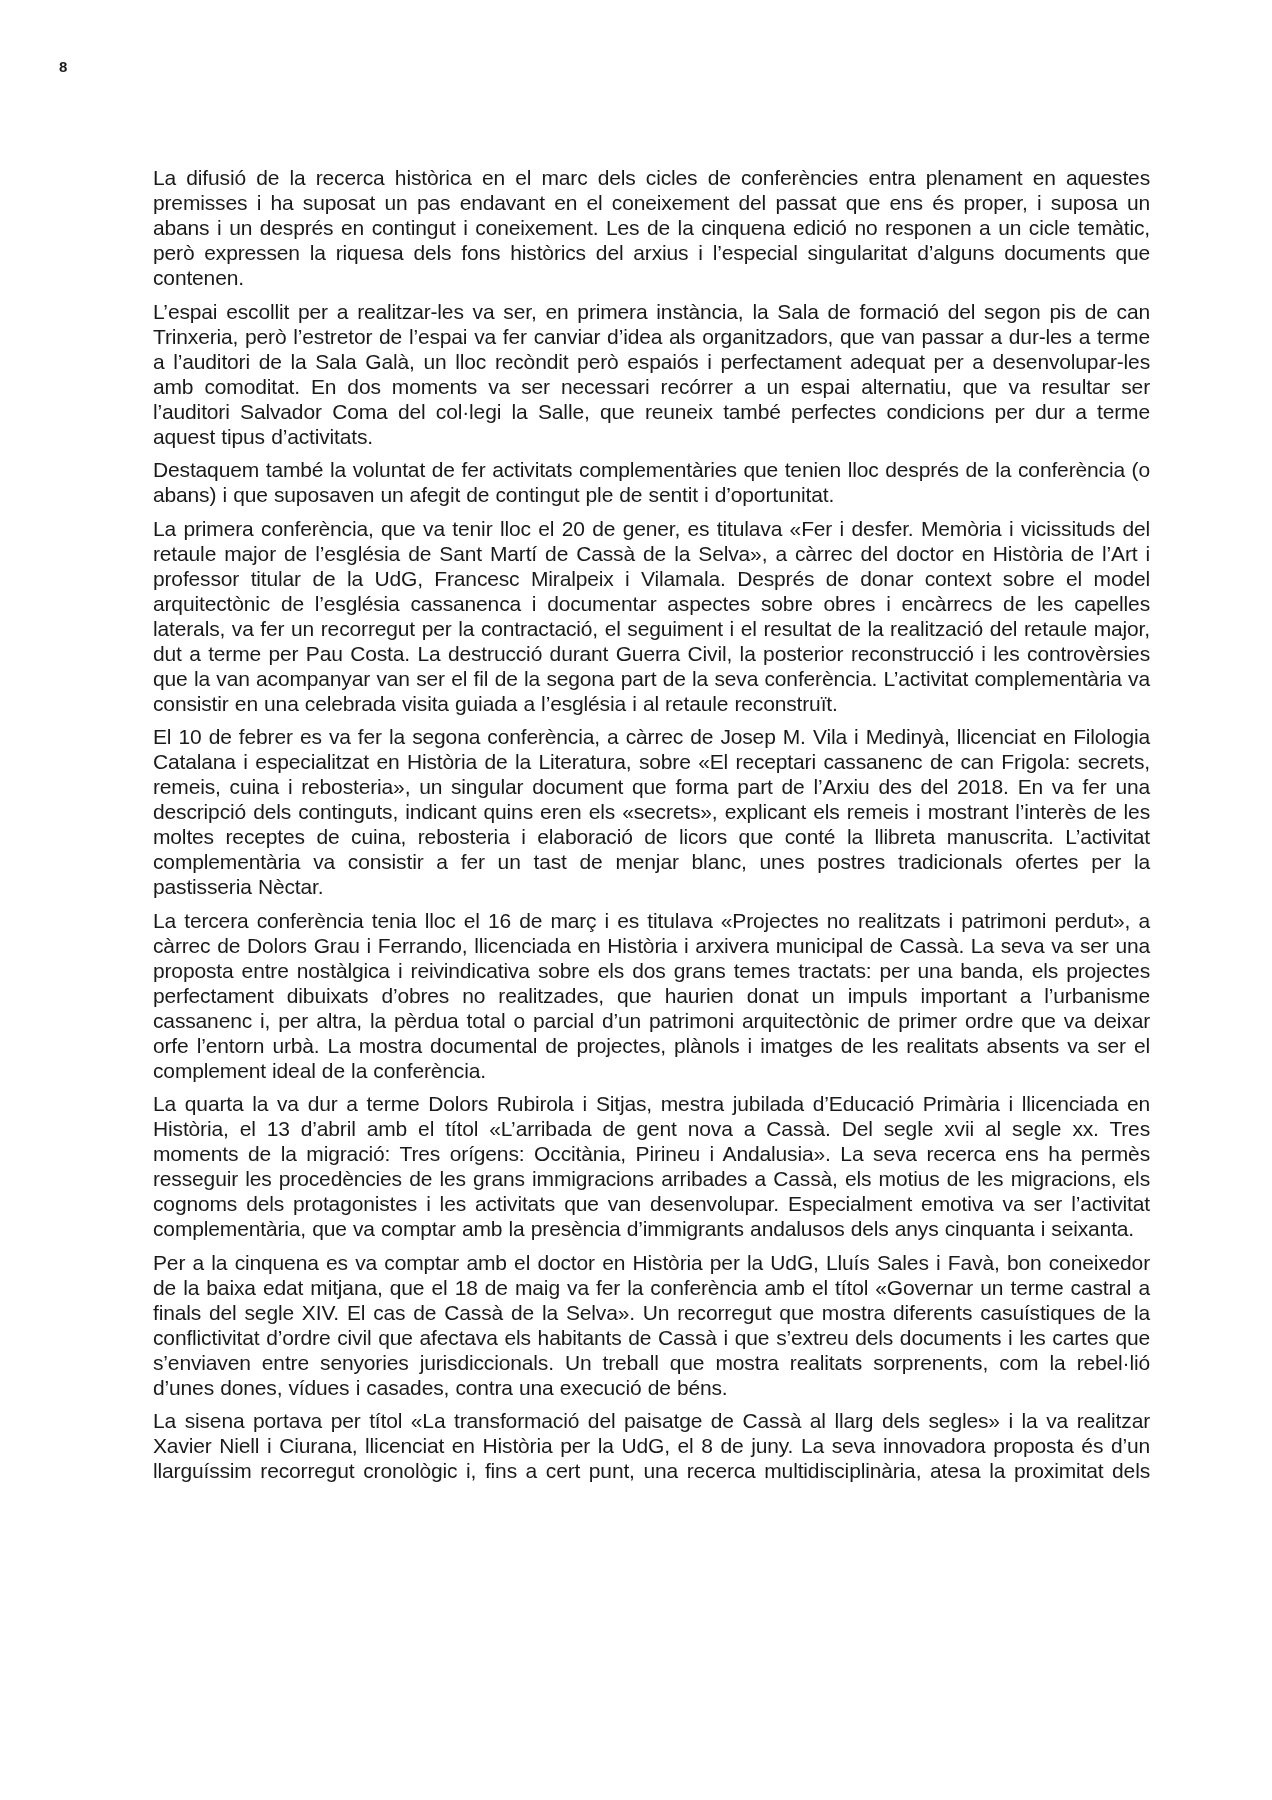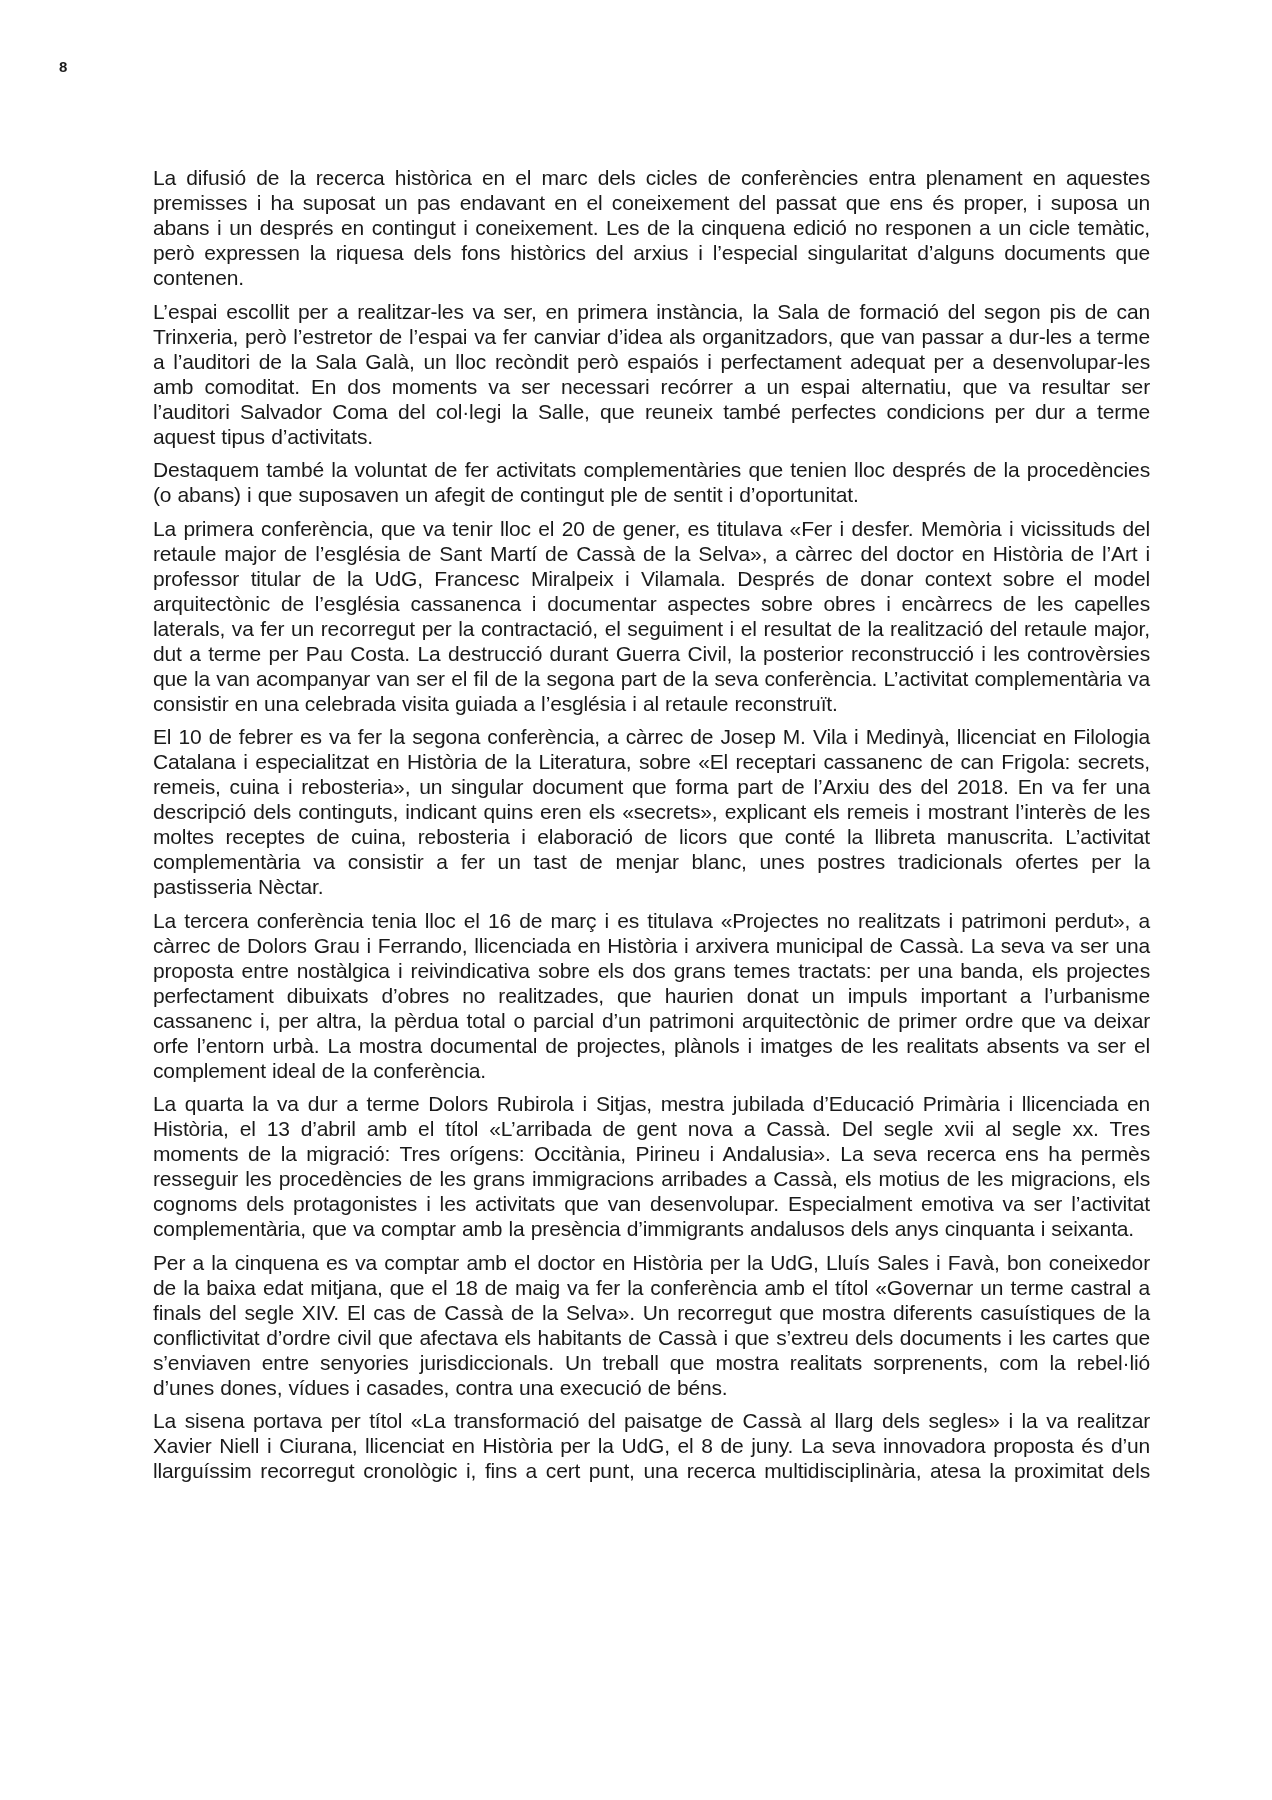--- a/index.html
+++ b/index.html
@@ -39,20 +39,20 @@
     }
   </style>
 </head>
 <body>
 
 <div class="page-number">8</div>
 
 <div class="body-text">
   <p>La difusió de la recerca històrica en el marc dels cicles de conferències entra plenament en aquestes premisses i ha suposat un pas endavant en el coneixement del passat que ens és proper, i suposa un abans i un després en contingut i coneixement. Les de la cinquena edició no responen a un cicle temàtic, però expressen la riquesa dels fons històrics del arxius i l’especial singularitat d’alguns documents que contenen.</p>
   <p>L’espai escollit per a realitzar-les va ser, en primera instància, la Sala de formació del segon pis de can Trinxeria, però l’estretor de l’espai va fer canviar d’idea als organitzadors, que van passar a dur-les a terme a l’auditori de la Sala Galà, un lloc recòndit però espaiós i perfectament adequat per a desenvolupar-les amb comoditat. En dos moments va ser necessari recórrer a un espai alternatiu, que va resultar ser l’auditori Salvador Coma del col·legi la Salle, que reuneix també perfectes condicions per dur a terme aquest tipus d’activitats.</p>
-  <p>Destaquem també la voluntat de fer activitats complementàries que tenien lloc després de la procedències (o abans) i que suposaven un afegit de contingut ple de sentit i d’oportunitat.</p>
+  <p>Destaquem també la voluntat de fer activitats complementàries que tenien lloc després de la conferència (o abans) i que suposaven un afegit de contingut ple de sentit i d’oportunitat.</p>
   <p>La primera conferència, que va tenir lloc el 20 de gener, es titulava «Fer i desfer. Memòria i vicissituds del retaule major de l’església de Sant Martí de Cassà de la Selva», a càrrec del doctor en Història de l’Art i professor titular de la UdG, Francesc Miralpeix i Vilamala. Després de donar context sobre el model arquitectònic de l’església cassanenca i documentar aspectes sobre obres i encàrrecs de les capelles laterals, va fer un recorregut per la contractació, el seguiment i el resultat de la realització del retaule major, dut a terme per Pau Costa. La destrucció durant Guerra Civil, la posterior reconstrucció i les controvèrsies que la van acompanyar van ser el fil de la segona part de la seva conferència. L’activitat complementària va consistir en una celebrada visita guiada a l’església i al retaule reconstruït.</p>
   <p>El 10 de febrer es va fer la segona conferència, a càrrec de Josep M. Vila i Medinyà, llicenciat en Filologia Catalana i especialitzat en Història de la Literatura, sobre «El receptari cassanenc de can Frigola: secrets, remeis, cuina i rebosteria», un singular document que forma part de l’Arxiu des del 2018. En va fer una descripció dels continguts, indicant quins eren els «secrets», explicant els remeis i mostrant l’interès de les moltes receptes de cuina, rebosteria i elaboració de licors que conté la llibreta manuscrita. L’activitat complementària va consistir a fer un tast de menjar blanc, unes postres tradicionals ofertes per la pastisseria Nèctar.</p>
   <p>La tercera conferència tenia lloc el 16 de març i es titulava «Projectes no realitzats i patrimoni perdut», a càrrec de Dolors Grau i Ferrando, llicenciada en  Història i arxivera municipal de Cassà. La seva va ser una proposta entre nostàlgica i reivindicativa sobre els dos grans temes tractats: per una banda, els projectes perfectament dibuixats d’obres no realitzades, que haurien donat un impuls important a l’urbanisme cassanenc i, per altra, la pèrdua total o parcial d’un patrimoni arquitectònic de primer ordre que va deixar orfe l’entorn urbà. La mostra documental de projectes, plànols i imatges de les realitats absents va ser el complement ideal de la conferència.</p>
   <p>La quarta la va dur a terme Dolors Rubirola i Sitjas, mestra jubilada d’Educació Primària i llicenciada en Història, el 13 d’abril amb el títol «L’arribada de gent nova a Cassà. Del segle xvii al segle xx. Tres moments de la migració: Tres orígens: Occitània, Pirineu i Andalusia». La seva recerca ens ha permès resseguir les procedències de les grans immigracions arribades a Cassà, els motius de les migracions, els cognoms dels protagonistes i les activitats que van desenvolupar. Especialment emotiva va ser l’activitat complementària, que va comptar amb la presència d’immigrants andalusos dels anys cinquanta i seixanta.</p>
   <p>Per a la cinquena es va comptar amb el doctor en Història per la UdG, Lluís Sales i Favà, bon coneixedor de la baixa edat mitjana, que el 18 de maig va fer la conferència amb el títol «Governar un terme castral a finals del segle XIV. El cas de Cassà de la Selva». Un recorregut que mostra diferents casuístiques de la conflictivitat d’ordre civil que afectava els habitants de Cassà i que s’extreu dels documents i les cartes que s’enviaven entre senyories jurisdiccionals. Un treball que mostra realitats sorprenents, com la rebel·lió d’unes dones, vídues i casades, contra una execució de béns.</p>
   <p style="text-align-last: justify;">La sisena portava per títol «La transformació del paisatge de Cassà al llarg dels segles» i la va realitzar Xavier Niell i Ciurana, llicenciat en Història per la UdG, el 8 de juny. La seva innovadora proposta és d’un llarguíssim recorregut cronològic i, fins a cert punt, una recerca multidisciplinària, atesa la proximitat dels</p>
 </div>
 
 </body></html>

